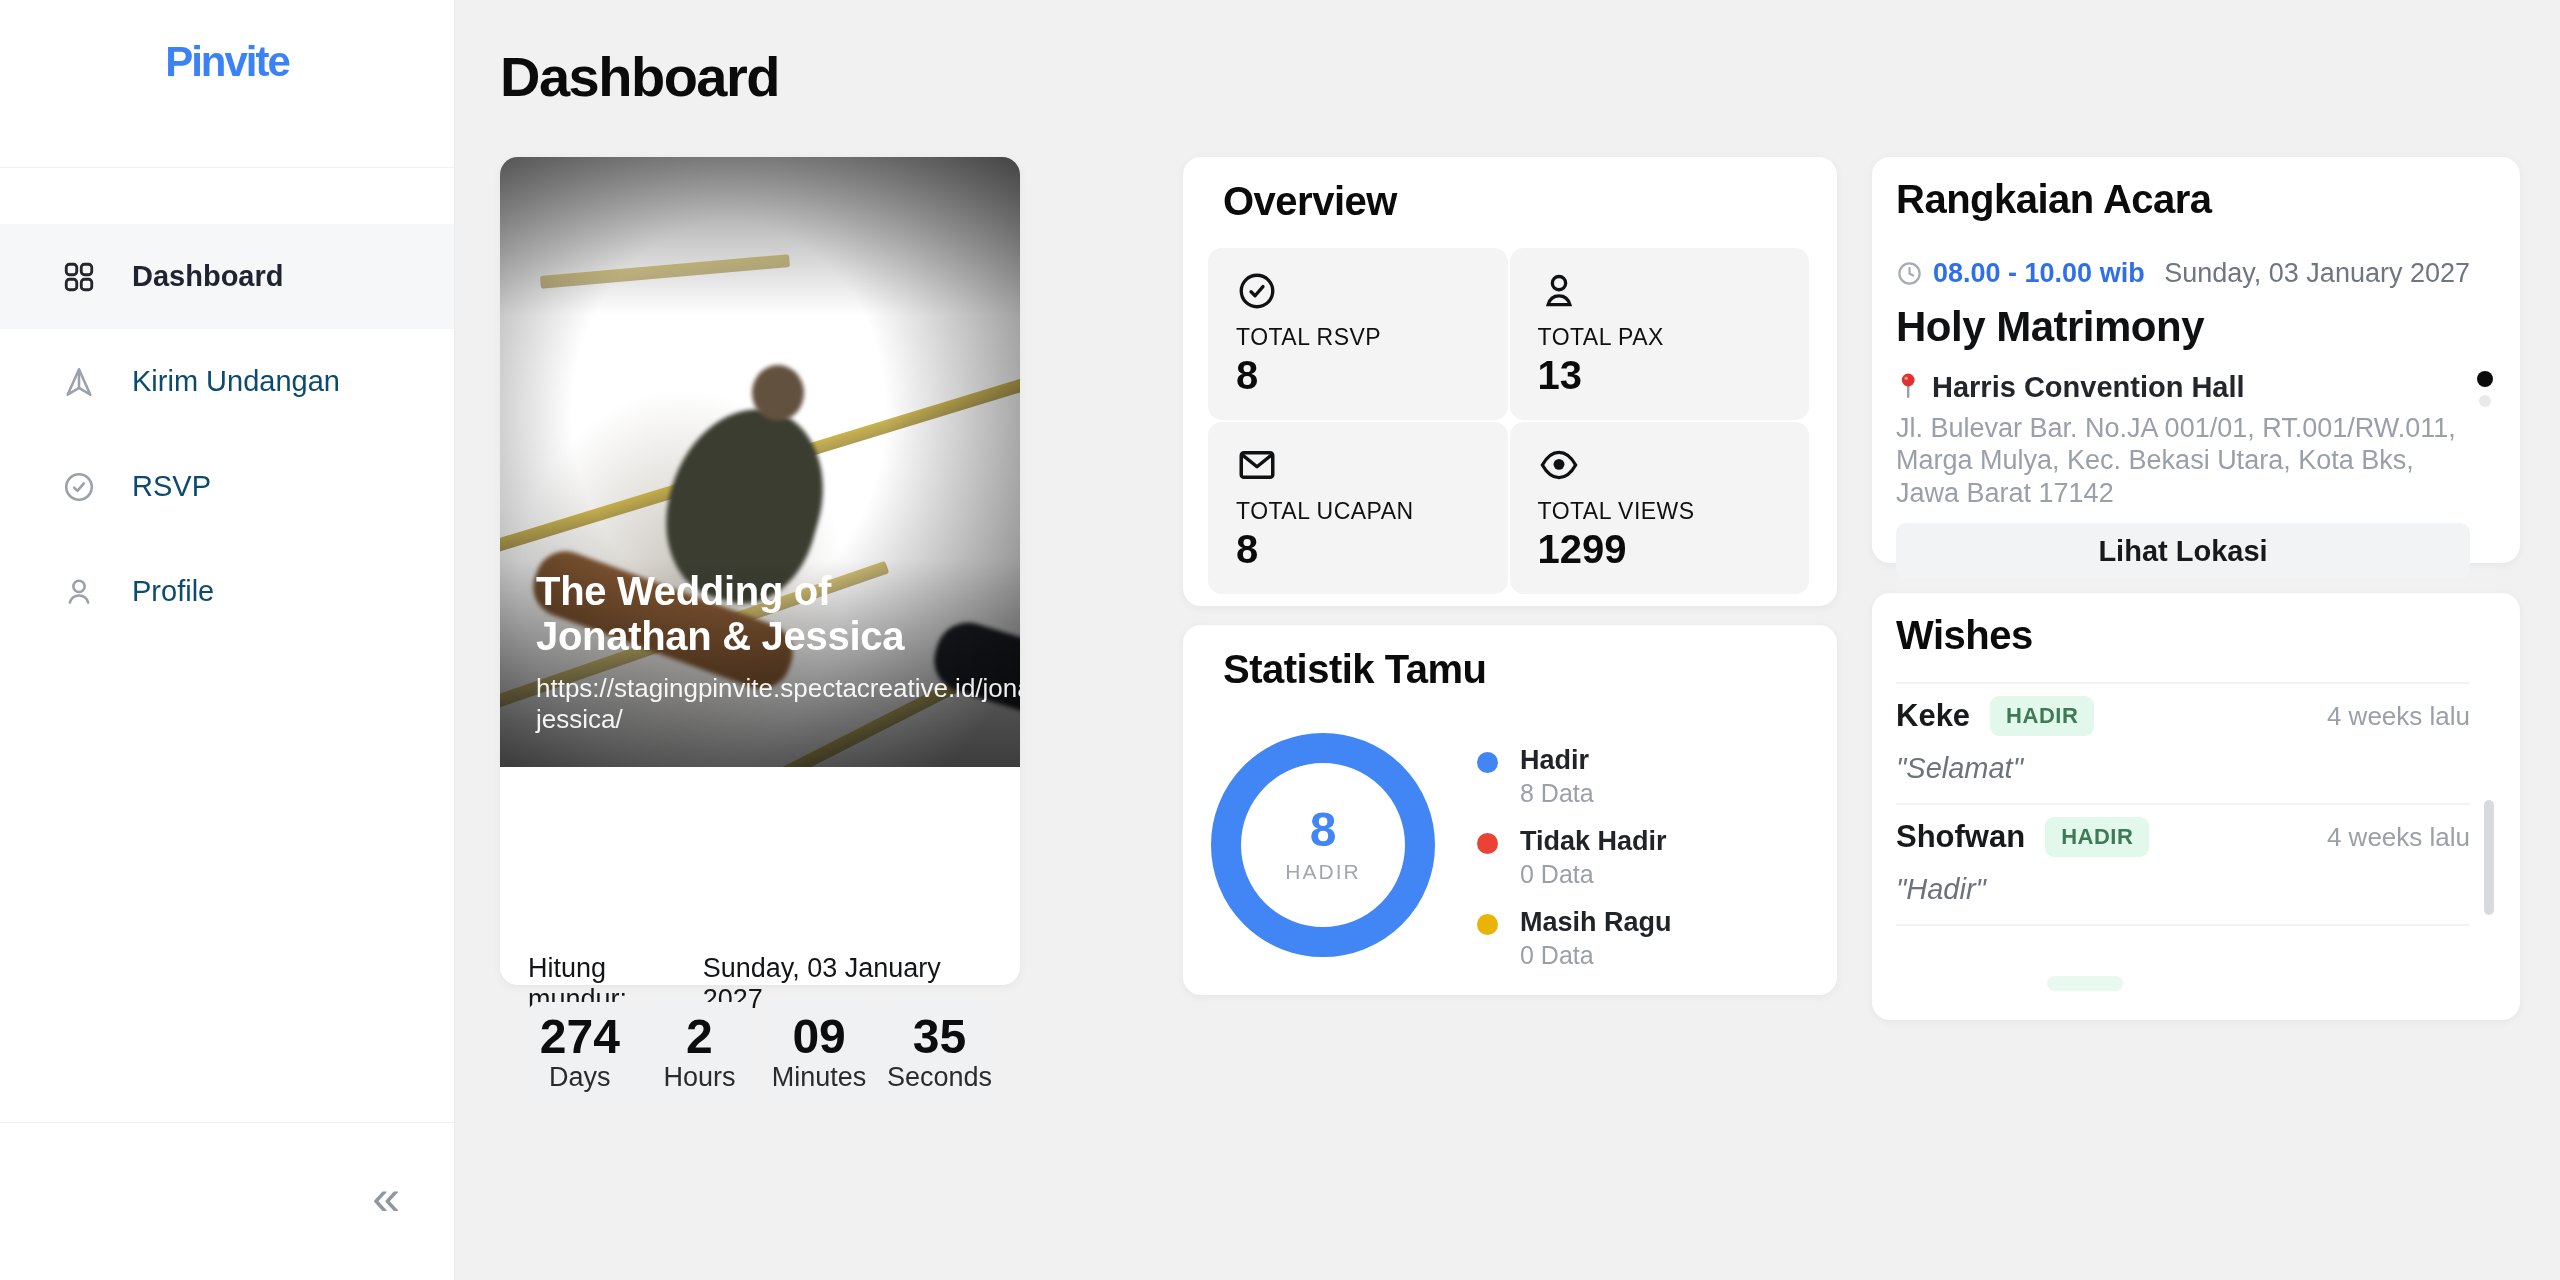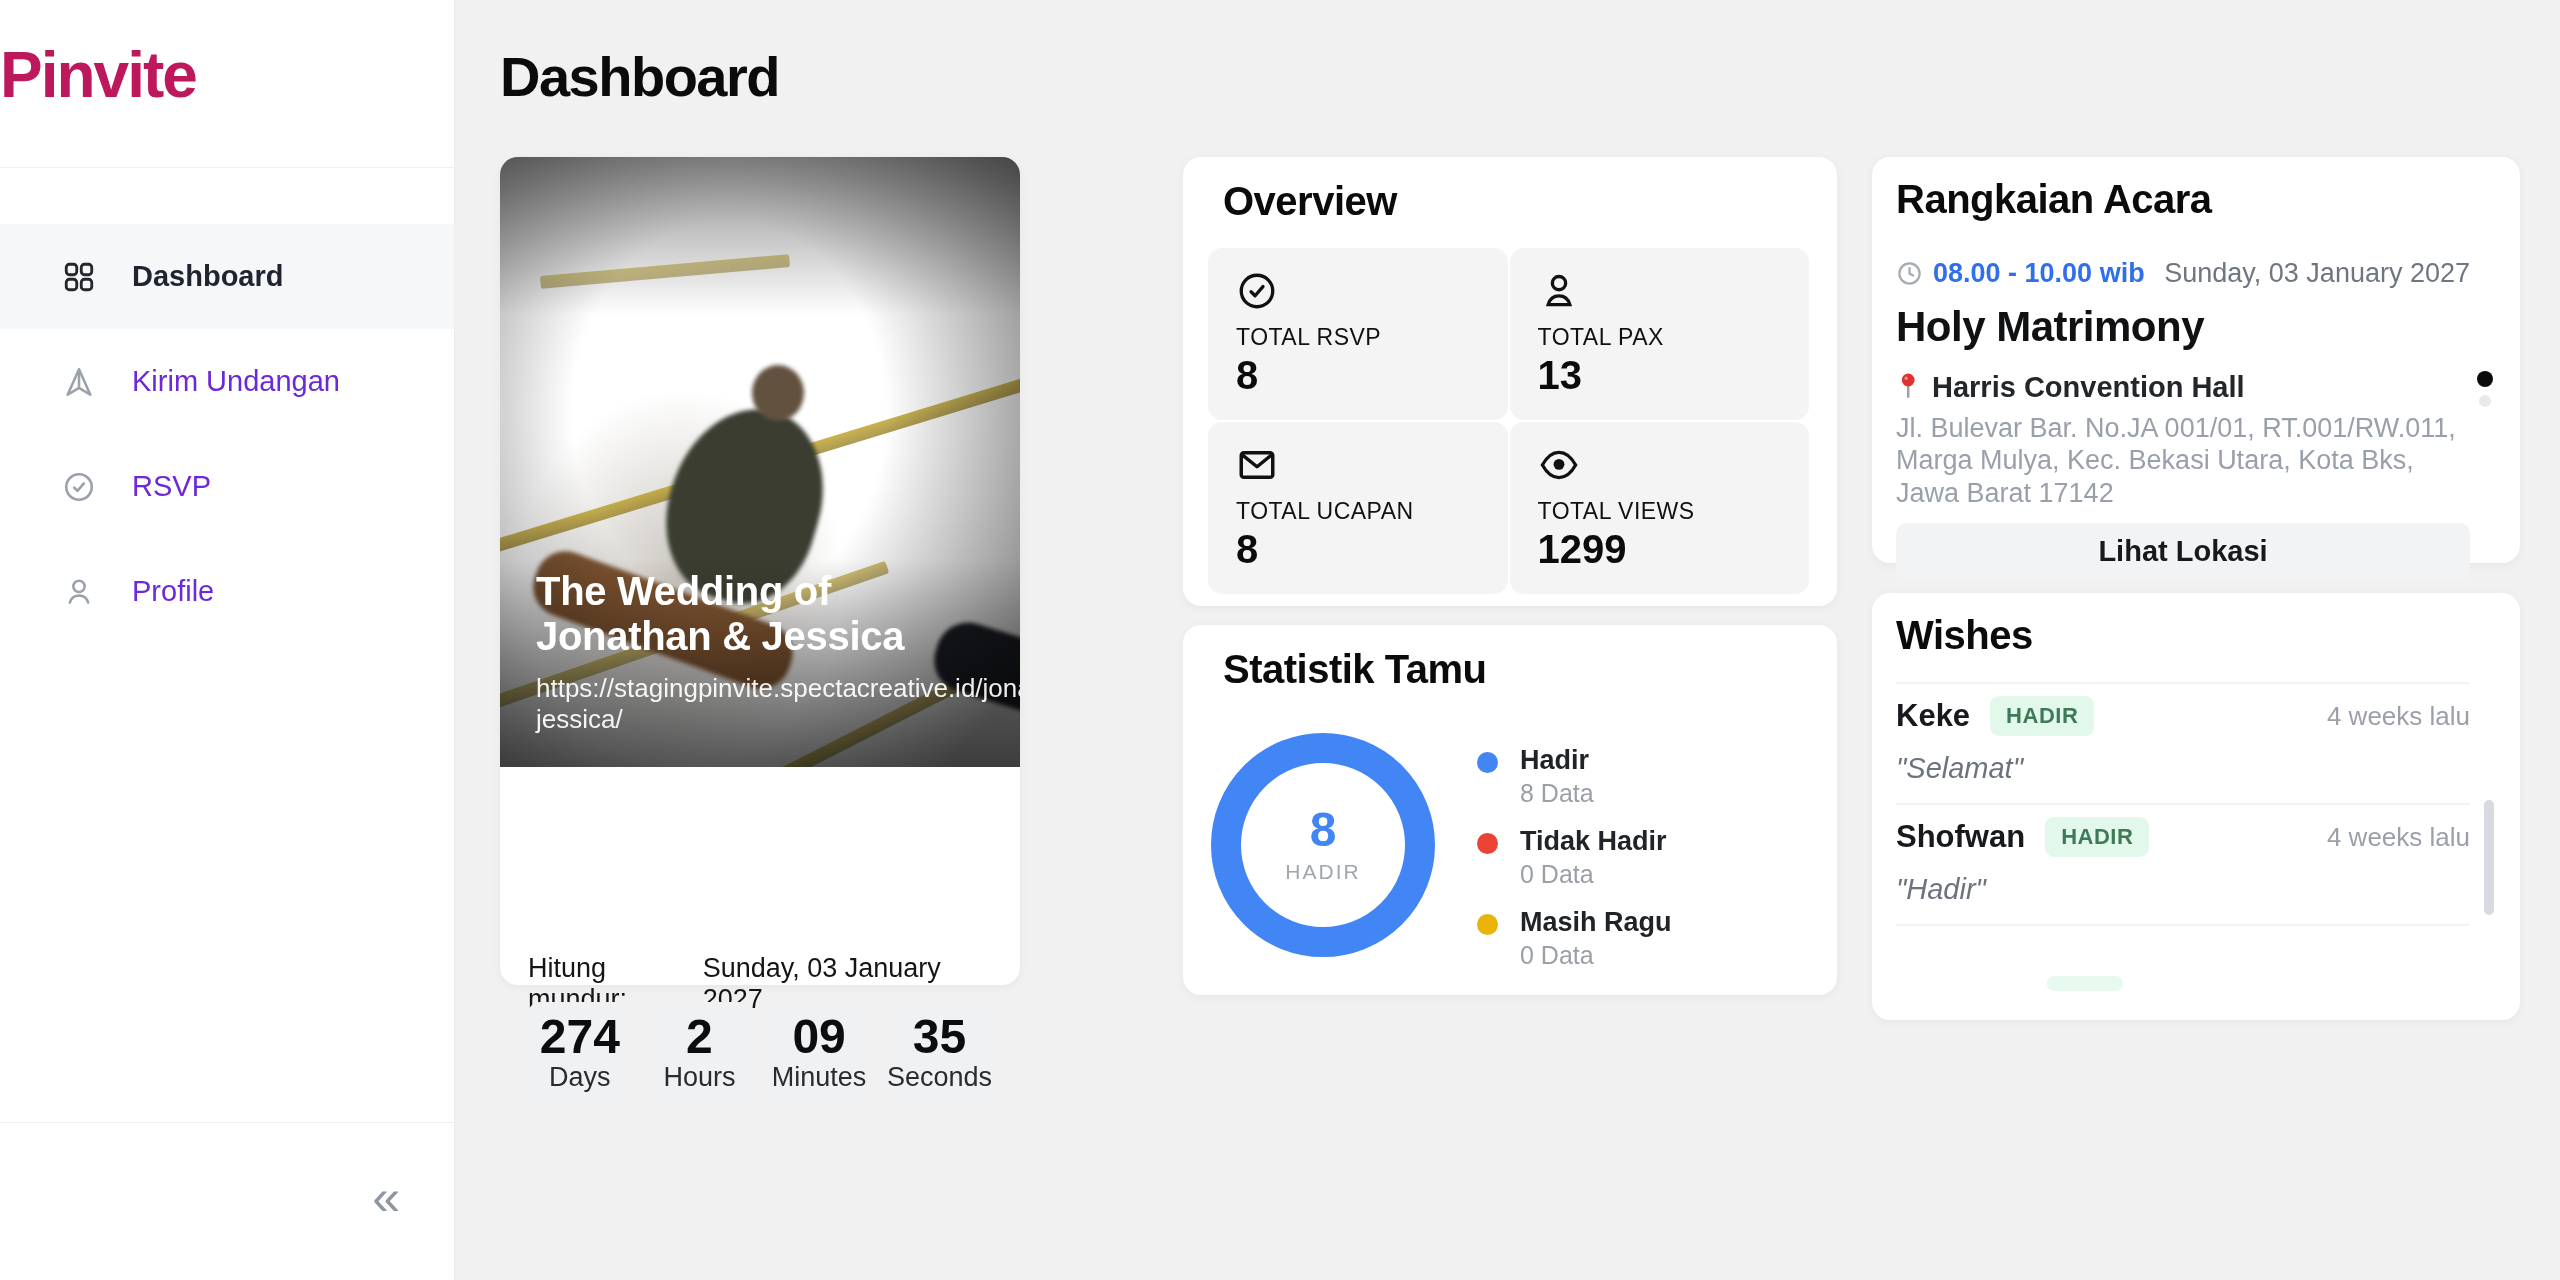--- a/index.html
+++ b/index.html
@@ -6,28 +6,28 @@
   html,body { width:2560px; height:1280px; }
   body {
     font-family:"Liberation Sans","DejaVu Sans",sans-serif;
     background:#f1f1f2; color:#17181a; overflow:hidden; position:relative;
   }
   svg { display:block; }
 
   
   .sidebar { position:absolute; left:0; top:0; width:455px; height:1280px;
     background:#ffffff; border-right:1px solid #ececec; }
-  .logo { position:absolute; top:38px; left:0; width:100%; text-align:left;
-    font-size:64px; font-weight:800; letter-spacing:-2px; color:#be185d; }
+  .logo { position:absolute; top:38px; left:0; width:100%; text-align:center;
+    font-size:42px; font-weight:800; letter-spacing:-2px; color:#3b82f6; }
   .sb-divider { position:absolute; left:0; width:100%; border-top:1px solid #f0f0f1; }
   .sb-divider.top { top:167px; }
   .sb-divider.bottom { top:1122px; }
   .nav { position:absolute; top:224px; left:0; width:100%; }
   .nav-item { height:105px; display:flex; align-items:center; gap:36px;
-    padding-left:62px; font-size:29px; color:#6d28d9; cursor:pointer; }
+    padding-left:62px; font-size:29px; color:#0c4a6e; cursor:pointer; }
   .nav-item .ni-icon { width:34px; height:34px; color:#9aa1ab; flex:0 0 auto; }
   .nav-item.active { background:#f6f7f8; color:#1f2430; font-weight:700; }
   .nav-item.active .ni-icon { color:#24272c; }
   .collapse-btn { position:absolute; top:1172px; right:54px; font-size:50px;
     color:#8f97a1; cursor:pointer; line-height:1; }
 
   
   .card { position:absolute; background:#ffffff; border-radius:18px;
     box-shadow:0 2px 10px rgba(15,23,42,.05); }
   .card-title { font-size:40px; font-weight:800; color:#0b0b0c; letter-spacing:-.5px; }

